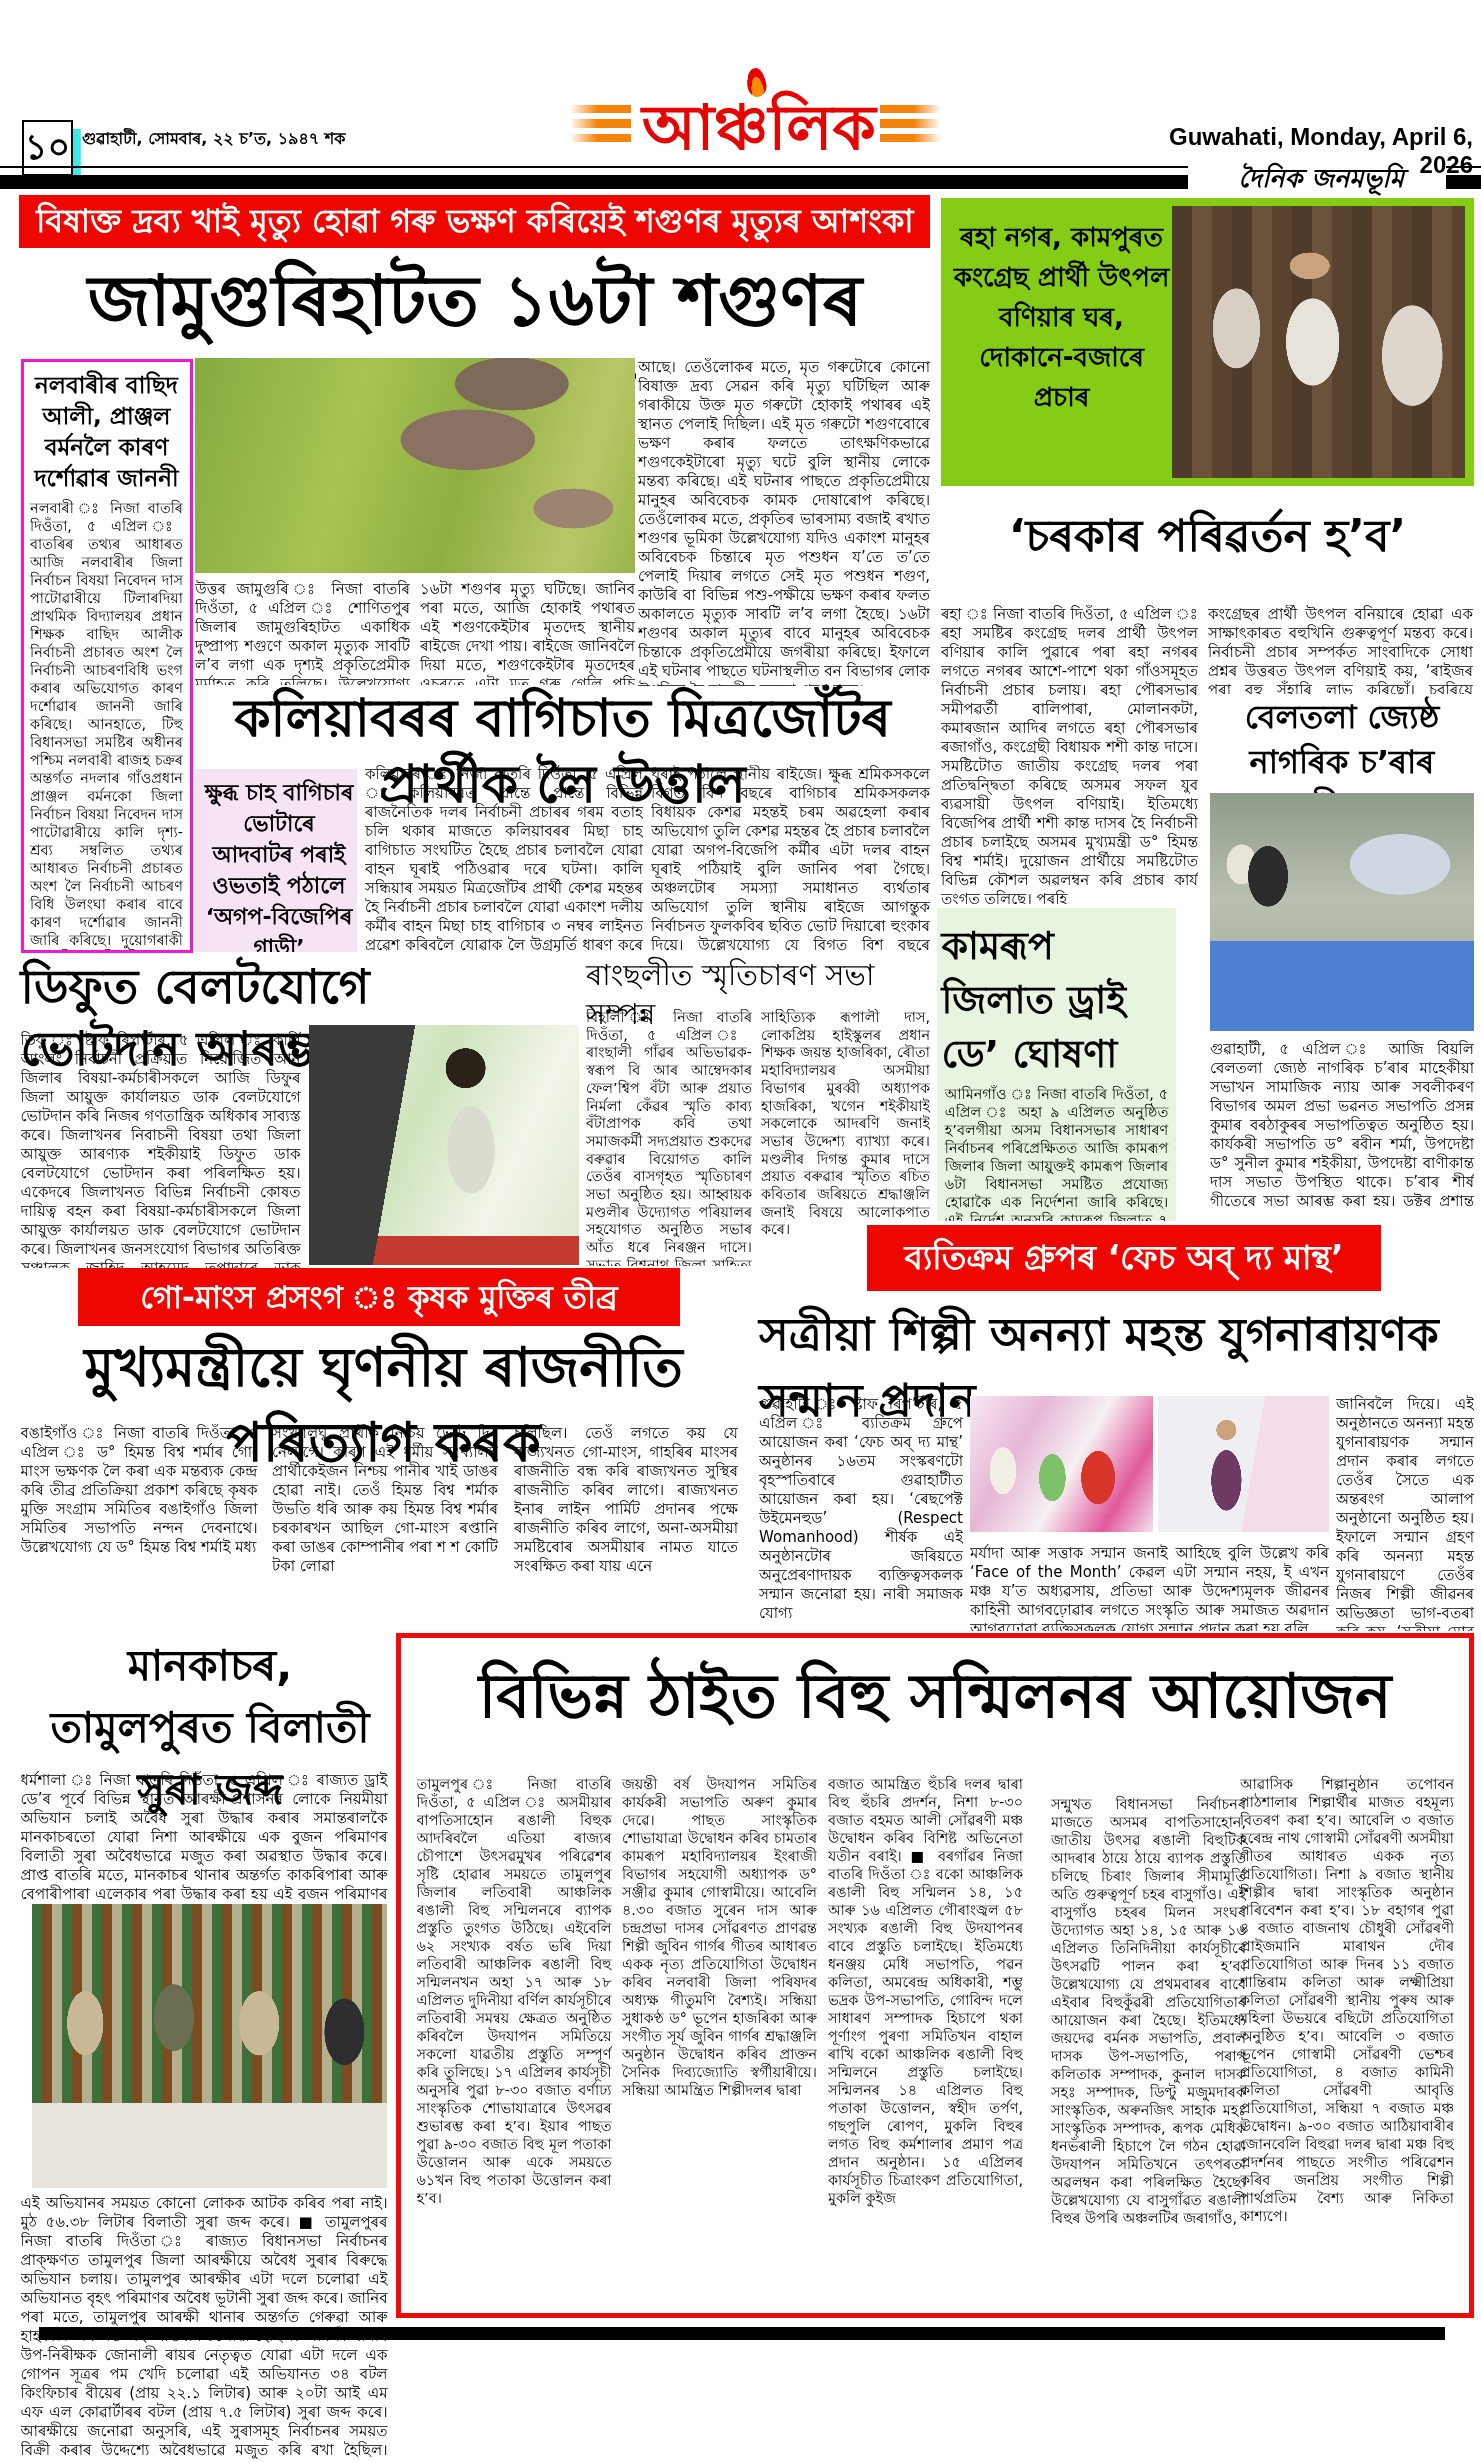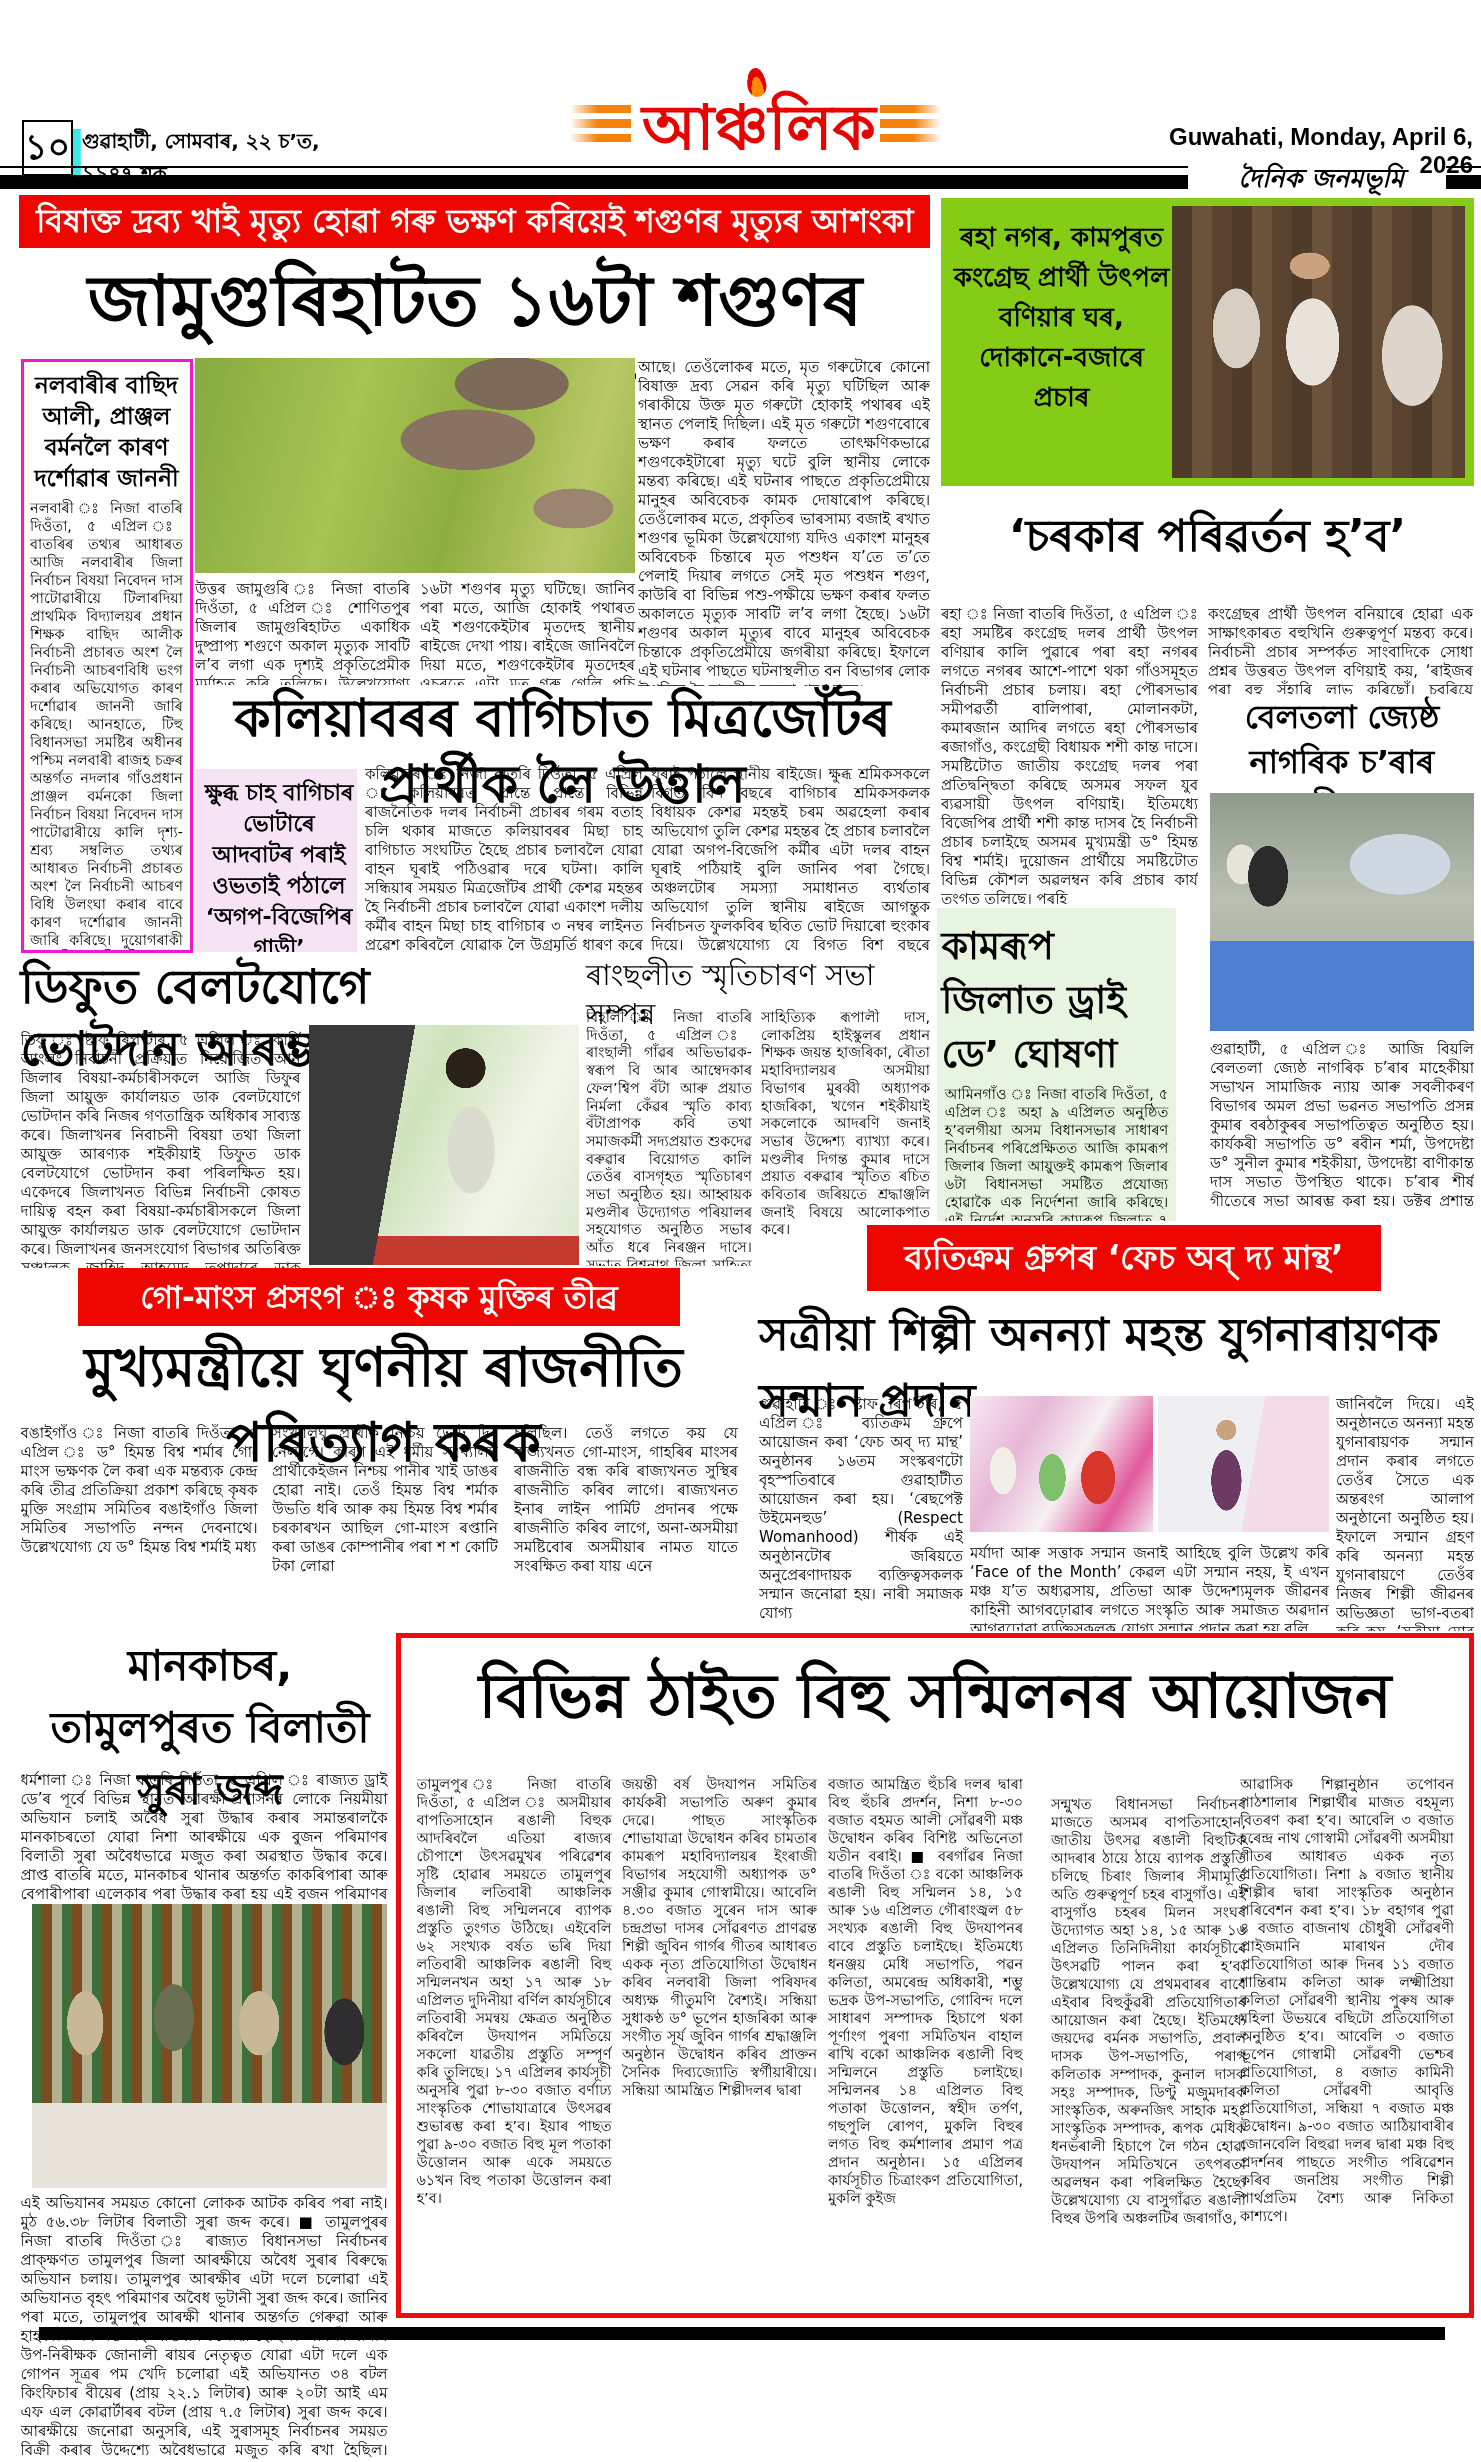--- a/index.html
+++ b/index.html
@@ -9,21 +9,21 @@
   .jus{text-align:justify;text-justify:inter-word;}
   .bodytext{font-size:15px;line-height:19px;}
   .bodytext-sm{font-size:14.4px;line-height:17.7px;}
   .hl{font-weight:bold;color:#000;}
   .center{text-align:center;}
   .white{color:#fff;}
   .photo{background-color:#9db98a;}
   
   .pagenum-box{left:22px;top:120px;width:47px;height:52px;border:2.2px solid #000;background:#fff;
       box-shadow:7.8px 8.9px 0 0 #3fe6e6;font-size:35px;font-weight:bold;line-height:50px;text-align:center;}
-  .date-as{left:82px;top:126px;width:288px;font-size:20px;font-weight:bold;}
+  .date-as{left:82px;top:126px;width:288px;font-size:16px;font-weight:bold;}
   .masthead{left:570px;top:78px;width:371px;height:97px;}
   .masthead-word{position:absolute;left:72px;top:16.6px;width:233px;text-align:center;
       font-size:62px;line-height:66px;font-weight:bold;color:#e60400;}
   .flame{position:absolute;left:177px;top:-10px;width:19px;height:29px;
       background:radial-gradient(ellipse at 50% 85%,#ff8a00 0 45%,#e60400 46% 75%,transparent 76%);
       border-radius:50% 50% 50% 50%/60% 60% 40% 40%;transform:rotate(-8deg);}
   .dashes{position:absolute;width:61px;height:61px;top:21px;}
   .dashes i{display:block;height:8.3px;margin:6px 0;background:linear-gradient(to left,#f5820a 55%,rgba(245,130,10,0));}
   .dashes.right i{background:linear-gradient(to right,#f5820a 55%,rgba(245,130,10,0));}
   .date-en{left:1119px;top:123px;width:354px;text-align:right;font-size:24px;font-weight:bold;

